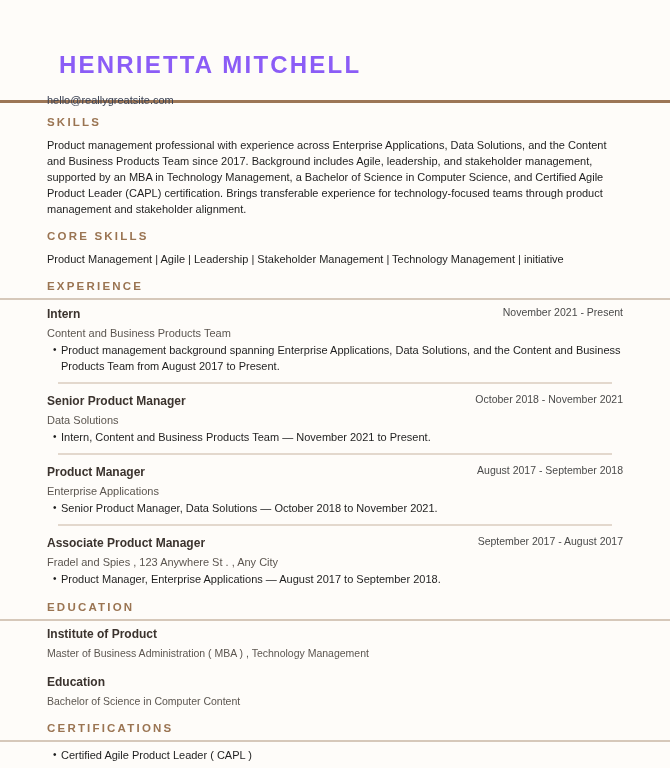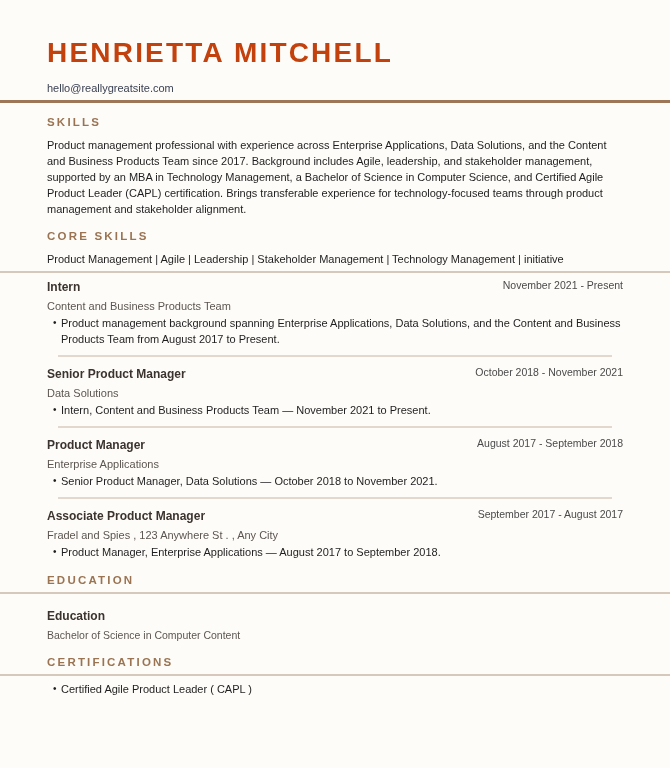--- a/index.html
+++ b/index.html
@@ -13,25 +13,25 @@
     overflow: hidden;
     font-family: "Liberation Sans", sans-serif;
     color: #1f1f1f;
     position: relative;
   }
   .header {
     padding: 41px 47px 0 47px;
     height: 59px;
   }
   .name {
-    font-size: 28px;
+    font-size: 24px;
     font-weight: bold;
     letter-spacing: 2.2px;
-    color: #c2410c;
-    margin: 0;
+    color: #8b5cf6;
+    margin: 12px;
     line-height: 24px;
   }
   .email {
     font-size: 11px;
     color: #3a4152;
     margin-top: 17px;
     line-height: 13px;
   }
   .top-rule {
     height: 3px;
@@ -172,20 +172,21 @@
   <div class="section-title summary-title">SKILLS</div>
   <div class="summary-text">Product management professional with experience across Enterprise Applications, Data Solutions, and the Content and Business Products Team since 2017. Background includes Agile, leadership, and stakeholder management, supported by an MBA in Technology Management, a Bachelor of Science in Computer Science, and Certified Agile Product Leader (CAPL) certification. Brings transferable experience for technology-focused teams through product management and stakeholder alignment.</div>
 </section>
 
 <section>
   <div class="section-title skills-title">CORE SKILLS</div>
   <div class="skills-text">Product Management | Agile | Leadership | Stakeholder Management | Technology Management | initiative</div>
 </section>
 
 <section>
+  <div class="section-title exp-title">EXPERIENCE</div>
   <div class="section-rule exp-title-rule"></div>
 
   <div class="job" style="margin-top:7px;">
     <div class="job-head">
       <div class="job-title">Intern</div>
       <div class="job-dates">November 2021 - Present</div>
     </div>
     <div class="job-org">Content and Business Products Team</div>
     <ul class="job-bullets">
       <li>Product management background spanning Enterprise Applications, Data Solutions, and the Content and Business Products Team from August 2017 to Present.</li>
@@ -226,20 +227,24 @@
     <ul class="job-bullets">
       <li>Product Manager, Enterprise Applications — August 2017 to September 2018.</li>
     </ul>
   </div>
 </section>
 
 <section>
   <div class="section-title edu-title">EDUCATION</div>
   <div class="section-rule edu-title-rule"></div>
 
+  <div class="edu-entry" style="margin-top:6px;">
+    <div class="edu-school">Institute of Product</div>
+    <div class="edu-degree">Master of Business Administration ( MBA ) , Technology Management</div>
+  </div>
 
   <div class="edu-entry" style="margin-top:15px;">
     <div class="edu-school">Education</div>
     <div class="edu-degree">Bachelor of Science in Computer Content</div>
   </div>
 </section>
 
 <section>
   <div class="section-title cert-title">CERTIFICATIONS</div>
   <div class="section-rule cert-title-rule"></div>

